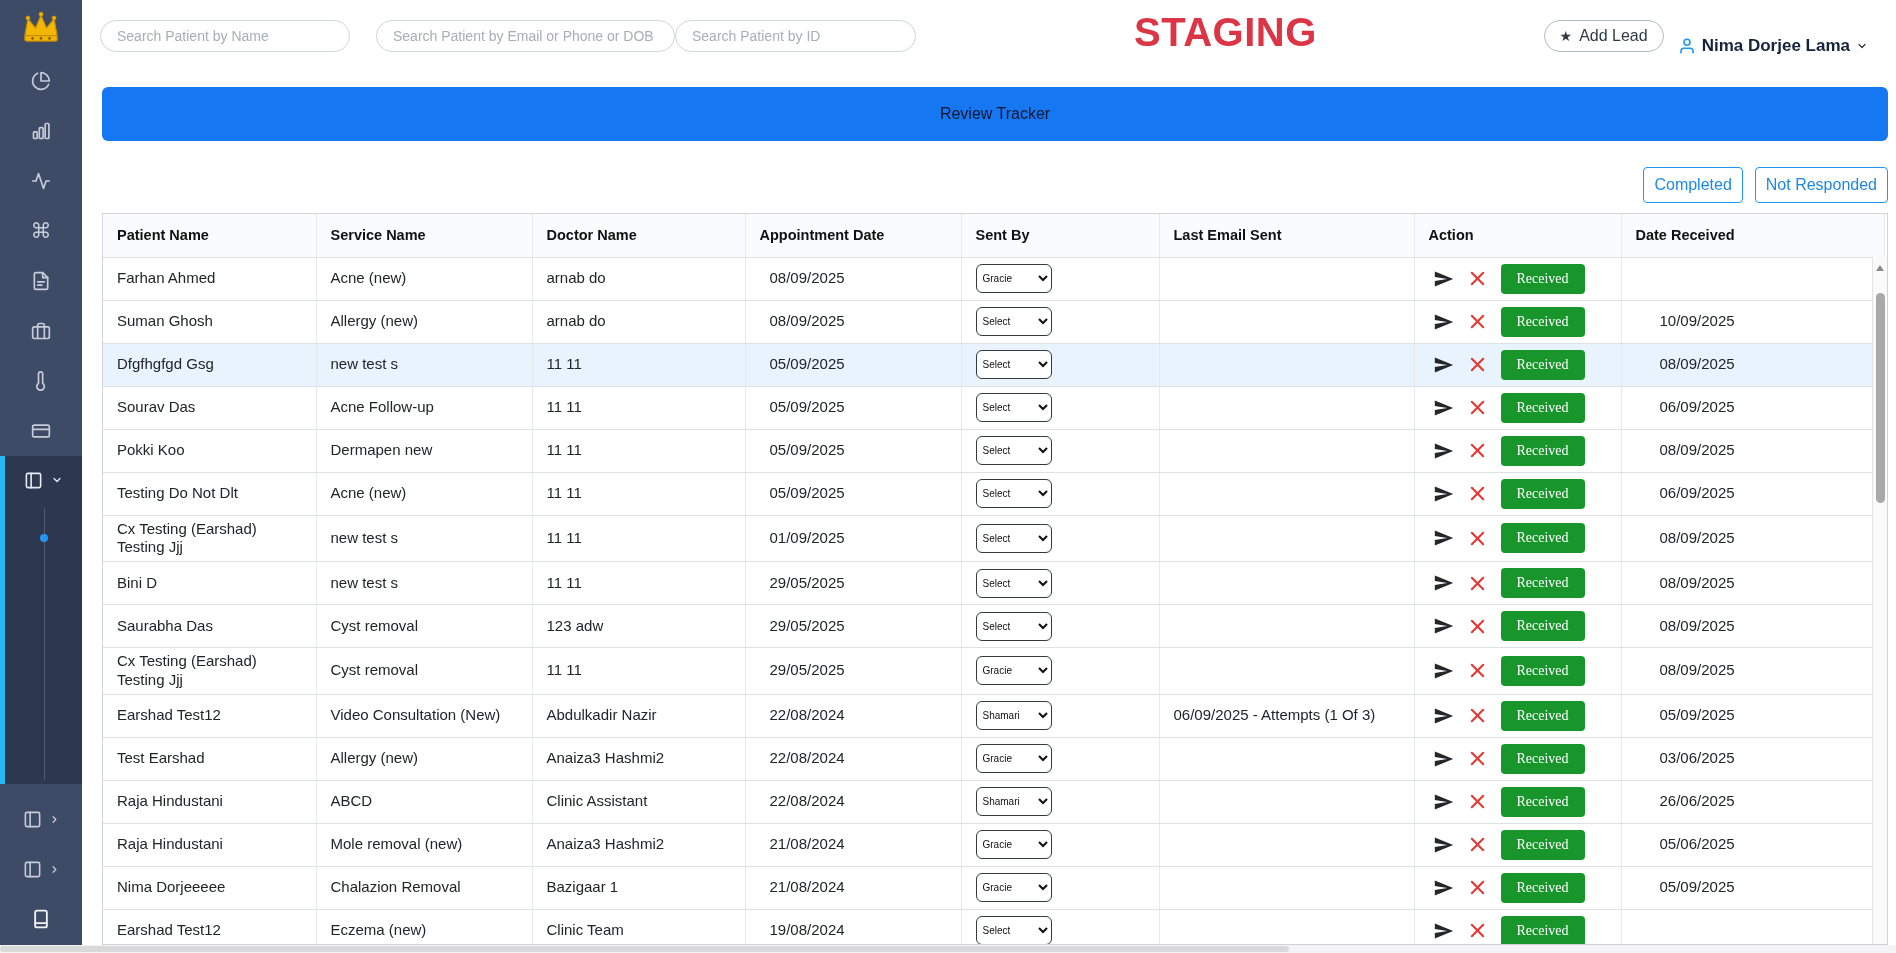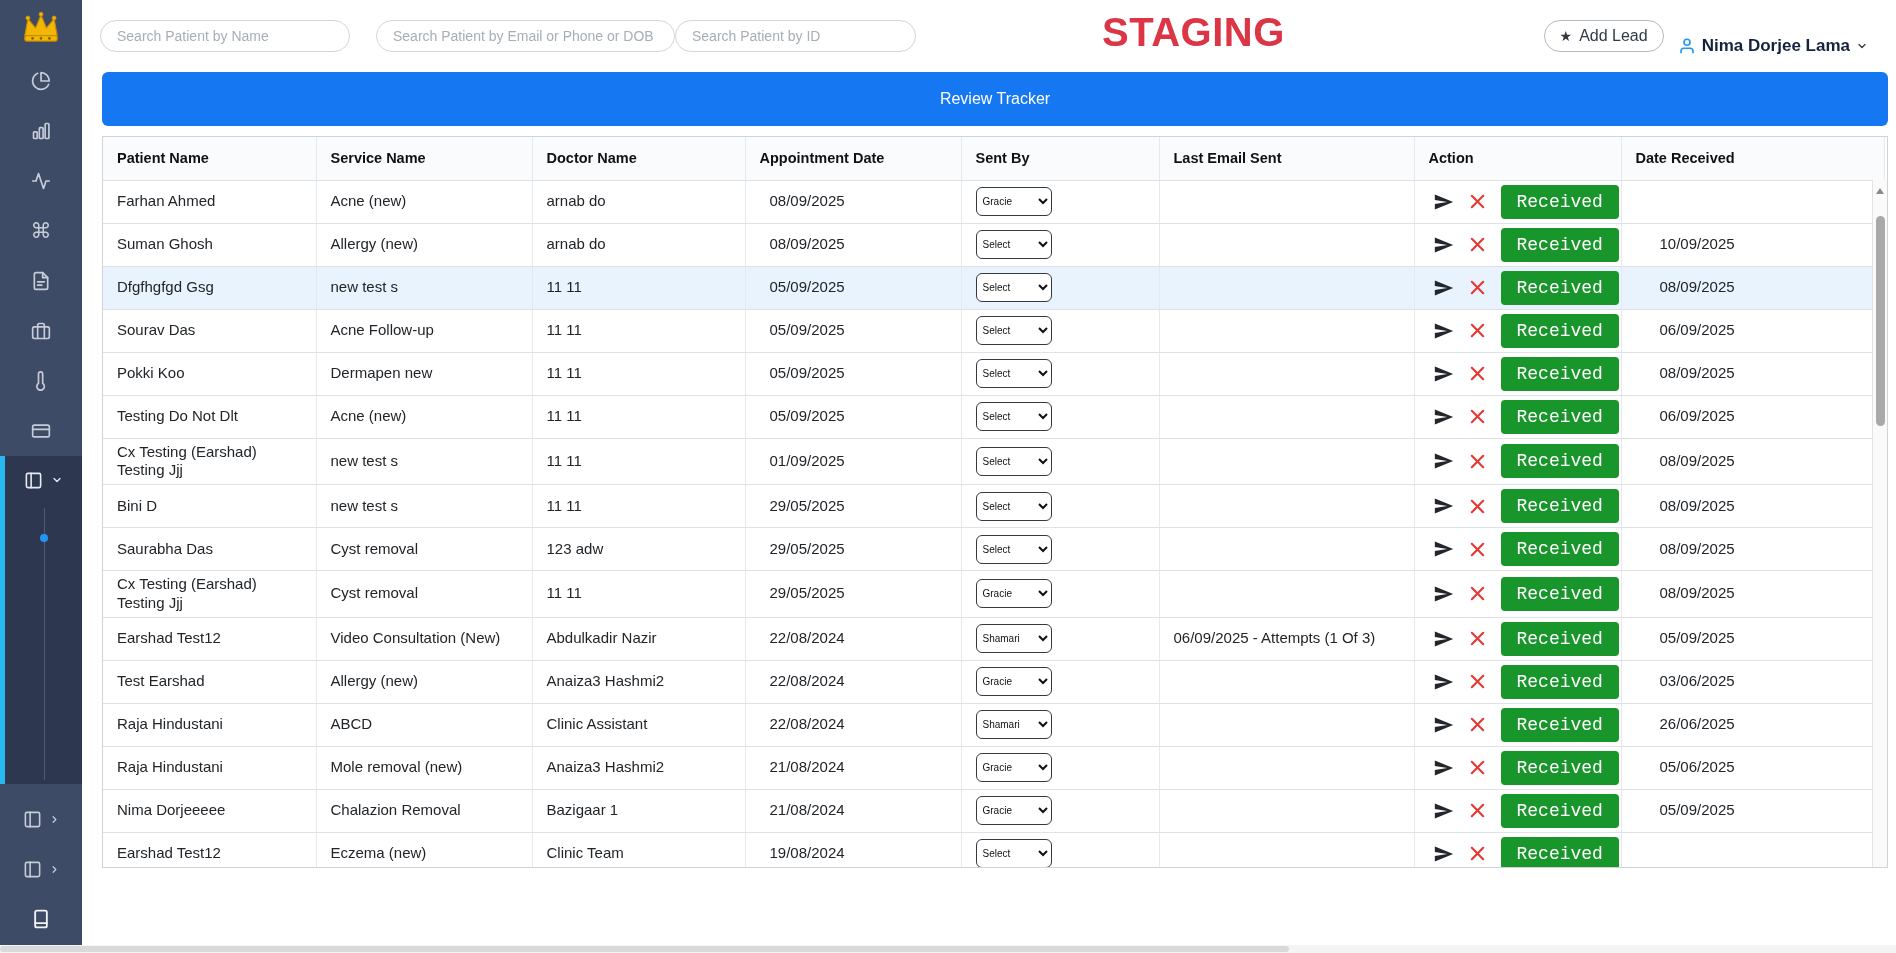--- a/index.html
+++ b/index.html
@@ -34,36 +34,36 @@
   .main { flex:1; display:flex; flex-direction:column; position:relative; height:100%; }
   .topbar { height:72px; background:#fff; display:flex; align-items:center;
             padding-left:18px; position:relative; flex-shrink:0; }
   .search-pill { height:32px; border:1px solid #d2d7dc; border-radius:16px;
                  padding:0 16px; font-size:14px; color:#495057; outline:none;
                  font-family:"Liberation Sans", sans-serif; }
   .search-pill::placeholder { color:#a7aeb5; }
   .sp1 { width:250px; margin-right:26px; }
   .sp2 { width:241px; margin-right:26px; }
   .sp3 { width:299px; }
-  .staging { position:absolute; left:1020px; top:10px; font-size:40px; font-weight:800;
+  .staging { position:absolute; left:1052px; top:10px; font-size:40px; font-weight:800;
              color:#dc3545; letter-spacing:.5px; }
   .topbar-right { position:absolute; right:28px; top:0; height:72px; display:flex;
                   align-items:center; gap:14px; }
   .add-lead { display:flex; align-items:center; gap:7px; height:32px; padding:0 15px;
               border:1px solid #b3bac1; border-radius:16px; background:#fff;
               font-size:16px; color:#2f3b46; cursor:pointer;
               font-family:"Liberation Sans", sans-serif; }
   .star-glyph { font-size:14px; color:#343a40; line-height:1; }
   .user-chip { display:flex; align-items:center; gap:6px; cursor:pointer;margin-top:20px; }
   .user-name { font-size:17px; font-weight:700; color:#15233c; }
 
   
   .content { padding:0 8px 0 20px; flex:1; display:flex; flex-direction:column; }
-  .banner { height:54px; background:#1677f2; border-radius:6px;
-            display:flex; align-items:center; justify-content:center; color:#ffffff;
+  .banner { margin-top:15px; height:54px; background:#1677f2; border-radius:6px;
+            display:flex; align-items:center; justify-content:center; color:#0f172a;
             font-size:16px; cursor:pointer; }
   .filter-row { margin-top:26px; height:36px; display:flex; justify-content:flex-end; gap:12px; }
   .filter-btn { background:#fff; border:1px solid #2196f3; color:#1e88e5; font-size:16px;
                 border-radius:4px; padding:0 10px; cursor:pointer;
                 font-family:"Liberation Sans", sans-serif; }
 
   
   .table-wrap { margin-top:10px; position:relative; border:1px solid #cfd4da;
                 background:#fff; height:732px; overflow:hidden; padding-right:2px; }
   table { width:100%; border-collapse:collapse; table-layout:fixed; }
@@ -71,22 +71,22 @@
            padding:4px 14px; font-size:15px; vertical-align:middle; }
   th { height:43px; background:#fafbfc; font-size:14.5px; font-weight:700; color:#111; }
   td { height:43px; color:#212529; line-height:1.25; }
   tr.hl td { background:#e8f3fd; }
   td.c-appt { padding-left:24px; }
   td.c-recv { padding-left:38px; }
   .action-inner { display:flex; align-items:center; gap:15px; padding-left:5px; }
   .plane { display:flex; cursor:pointer; color:#23272b; }
   .xicon { display:flex; cursor:pointer; }
   .received { background:#18962b; color:#fff; border:none; border-radius:4px;
-              font-size:18px; padding:7px 16px; cursor:pointer;
-              font-family:Liberation Mono, monospace; }
+              font-size:14px; padding:7px 16px; cursor:pointer;
+              font-family:Liberation Serif, serif; }
   .c-sent select { width:76px; height:29px; border:1px solid #343a40; border-radius:6px;
                    font-size:10px; padding:0 2px; background:#fff; color:#111;
                    font-family:"Liberation Sans", sans-serif; }
 
   
   .v-scrollbar { position:absolute; top:43px; right:0; bottom:0; width:15px;
                  background:#fafafa; border-left:1px solid #e3e3e3; }
   .v-up { position:absolute; top:8px; left:3px; width:0; height:0;
           border-left:4.5px solid transparent; border-right:4.5px solid transparent;
           border-bottom:6px solid #8a8a8a; }
@@ -263,20 +263,24 @@
               <polyline points="6 9 12 15 18 9"></polyline>
             </svg>
           </span>
         </div>
       </div>
     </header>
 
     <div class="content">
       <div class="banner">Review Tracker</div>
 
+      <div class="filter-row">
+        <button class="filter-btn">Completed</button>
+        <button class="filter-btn">Not Responded</button>
+      </div>
 
       <div class="table-wrap">
         <table>
           <colgroup>
             <col style="width:213px">
               <col style="width:216px">
               <col style="width:213px">
             <col style="width:216px">
               <col style="width:198px">
               <col style="width:255px">

